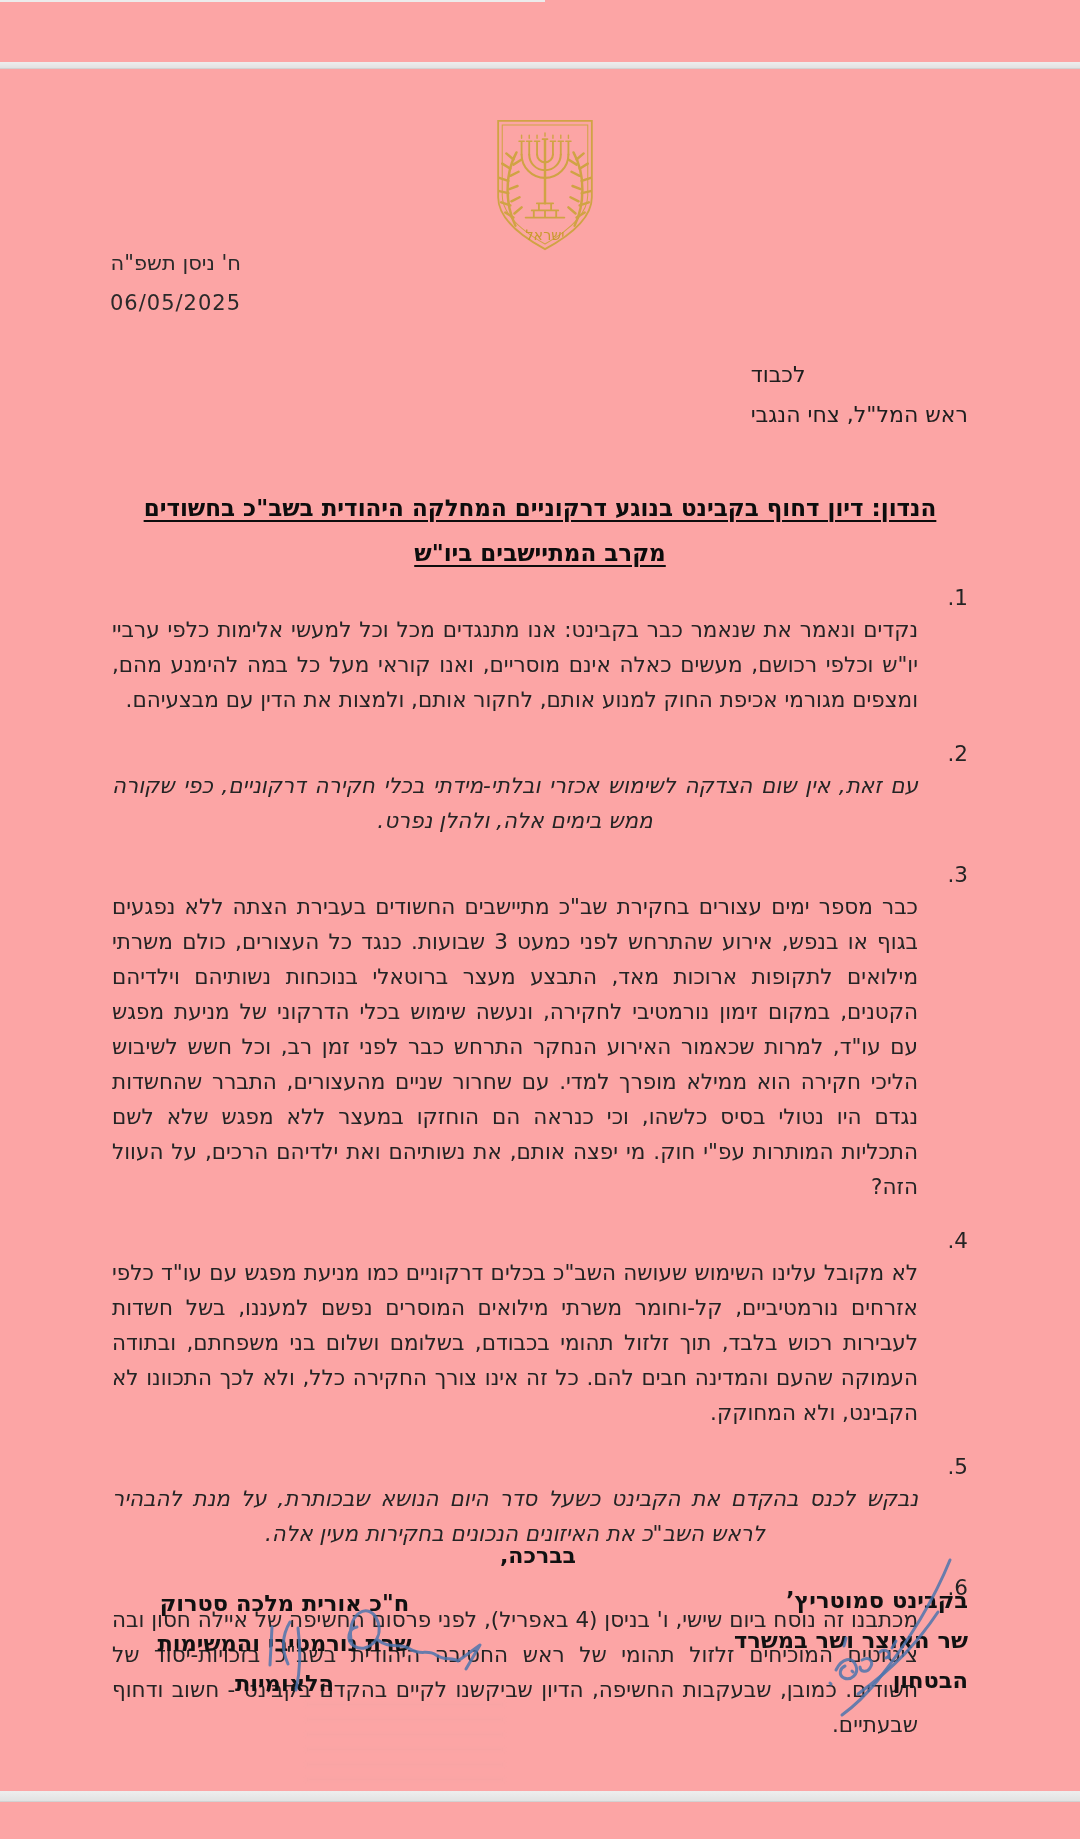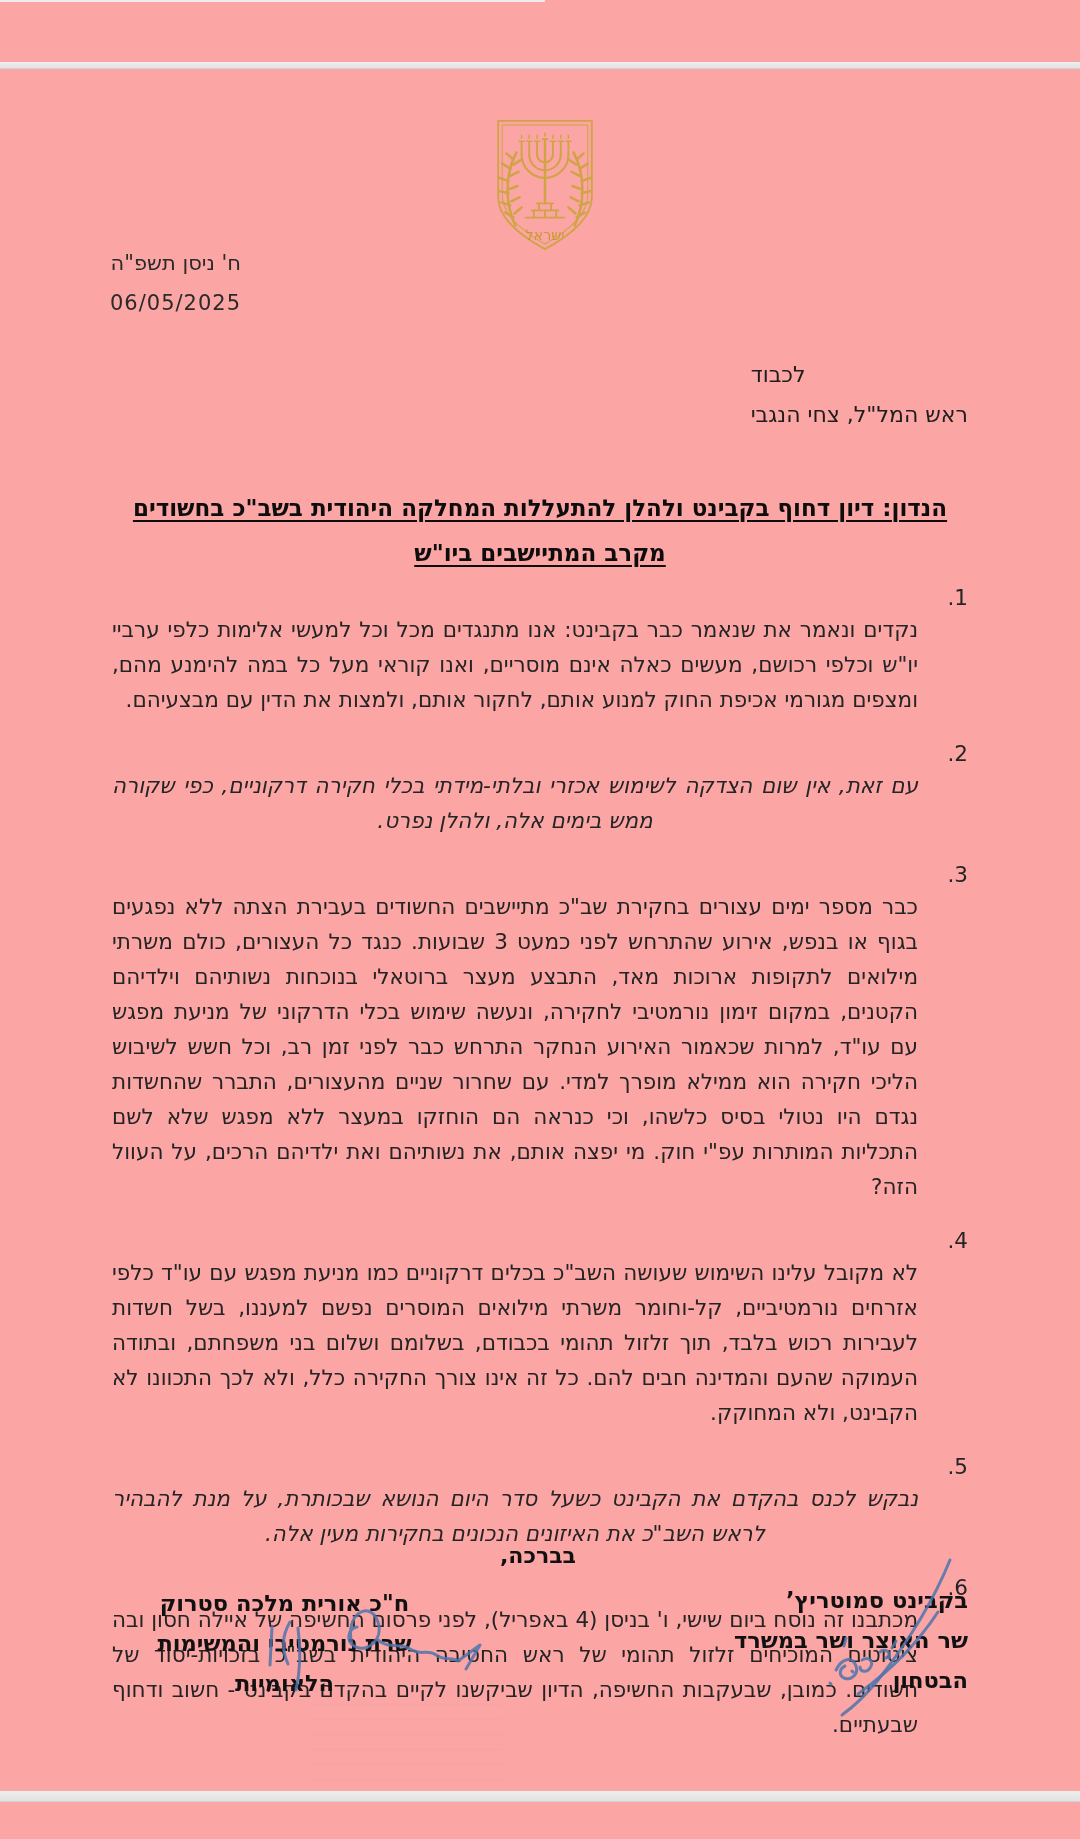--- a/index.html
+++ b/index.html
@@ -80,21 +80,21 @@
     <div>ח' ניסן תשפ"ה</div>
     <div class="date-greg">06/05/2025</div>
   </div>
 
   <div class="abs recipient">
     <div>לכבוד</div>
     <div>ראש המל"ל, צחי הנגבי</div>
   </div>
 
   <div class="abs subject">
-    <div><span>הנדון: דיון דחוף בקבינט ולהלן להתעללות המחלקה היהודית בשב"כ בחשודים</span></div>
+    <div><span>הנדון: דיון דחוף בקבינט בנוגע דרקוניים המחלקה היהודית בשב"כ בחשודים</span></div>
     <div><span>מקרב המתיישבים ביו"ש</span></div>
   </div>
 
   <div class="abs body-list">
     <div class="para">
       <span class="para-num">.1</span>
       <div class="para-text">נקדים ונאמר את שנאמר כבר בקבינט: אנו מתנגדים מכל וכל למעשי אלימות כלפי ערביי יו"ש וכלפי רכושם, מעשים כאלה אינם מוסריים, ואנו קוראי מעל כל במה להימנע מהם, ומצפים מגורמי אכיפת החוק למנוע אותם, לחקור אותם, ולמצות את הדין עם מבצעיהם.</div>
     </div>
     <div class="para">
       <span class="para-num">.2</span>

